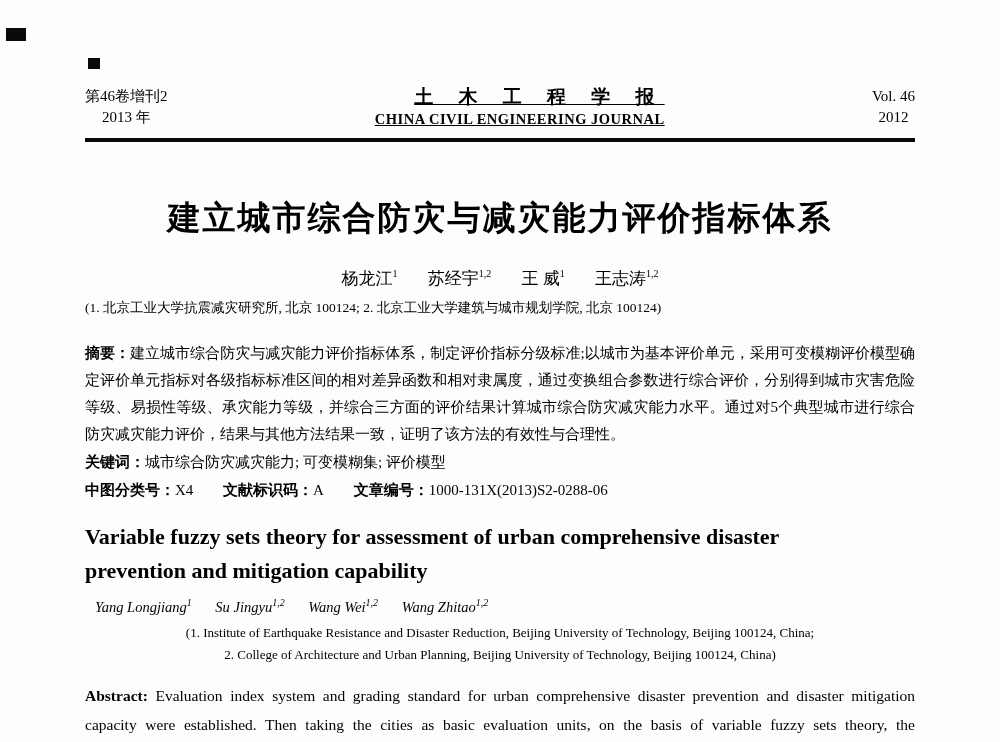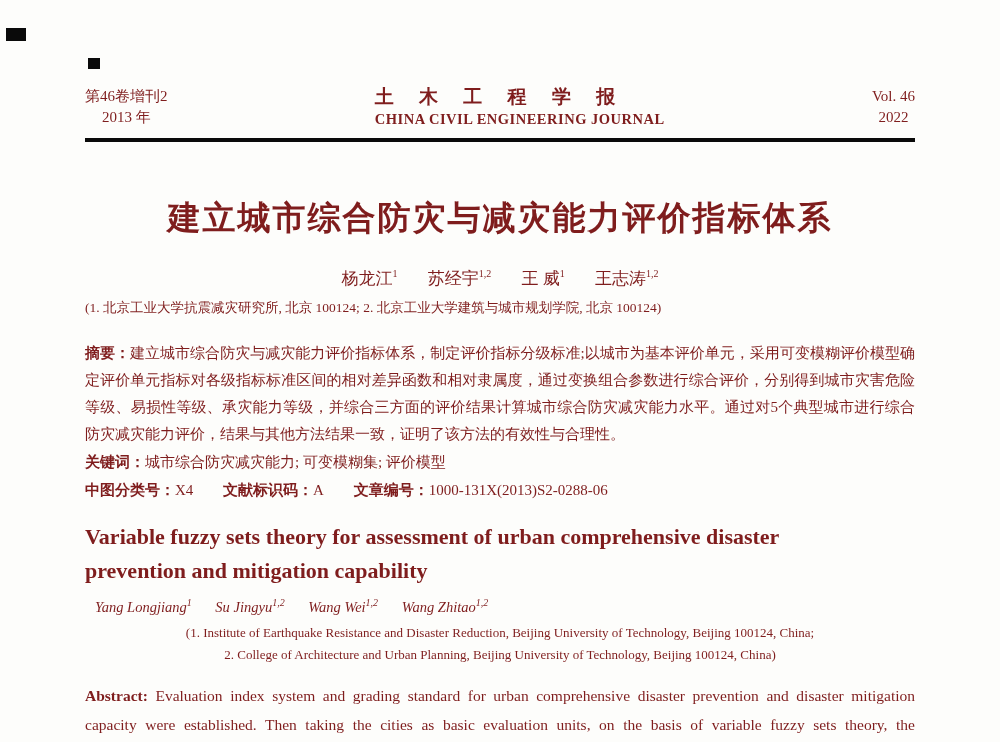--- a/index.html
+++ b/index.html
@@ -4,37 +4,37 @@
 <style>
   html, body { margin: 0; padding: 0; background: #e8e8e6; }
   .page {
     position: relative;
     width: 1000px;
     height: 742px;
     margin: 0 auto;
     background: #fdfdfb;
     overflow: hidden;
     font-family: "Liberation Serif", serif;
-    color: #7f1d1d;
+    color: #000000;
   }
   .artifact { position: absolute; background: #0a0a0a; }
   .artifact-1 { left: 6px; top: 28px; width: 20px; height: 13px; }
   .artifact-2 { left: 88px; top: 58px; width: 12px; height: 11px; }
 
   .content { width: 830px; margin: 0 auto; }
 
   
   .journal-header {
     display: flex;
     justify-content: space-between;
     align-items: flex-end;
     padding-top: 84px;
   }
   .jh-left, .jh-right { font-size: 15px; text-align: center; line-height: 1.45; white-space: nowrap; }
-  .jh-center { text-align: left; line-height: 1.35; }
+  .jh-center { text-align: right; line-height: 1.35; text-decoration: underline; }
   .jh-center .zh { font-size: 19px; font-weight: bold; letter-spacing: 10px; font-family: "Liberation Sans", sans-serif; }
   .jh-center .en { font-size: 14.5px; font-weight: bold; letter-spacing: 0.5px; }
   .header-rule { height: 4px; background: #0a0a0a; margin-top: 9px; }
 
   
   .title-zh {
     margin-top: 54px;
     text-align: center;
     font-size: 33px;
     font-weight: bold;
@@ -91,21 +91,21 @@
       <div class="jh-left">
         <div>第46卷增刊2</div>
         <div>2013 年</div>
       </div>
       <div class="jh-center">
         <div class="zh">土 木 工 程 学 报</div>
         <div class="en">CHINA CIVIL ENGINEERING JOURNAL</div>
       </div>
       <div class="jh-right">
         <div>Vol. 46</div>
-        <div>2022</div>
+        <div>2012</div>
       </div>
     </div>
     <div class="header-rule"></div>
 
     <div class="title-zh">建立城市综合防灾与减灾能力评价指标体系</div>
 
     <div class="authors-zh">
       <span class="author"><span>杨龙江</span><sup>1</sup></span>
       <span class="author"><span>苏经宇</span><sup>1,2</sup></span>
       <span class="author"><span>王  威</span><sup>1</sup></span>

